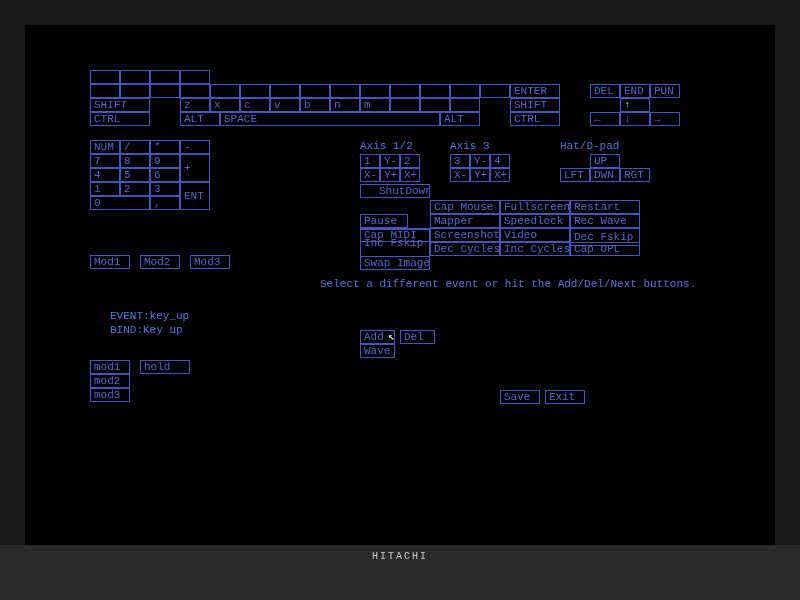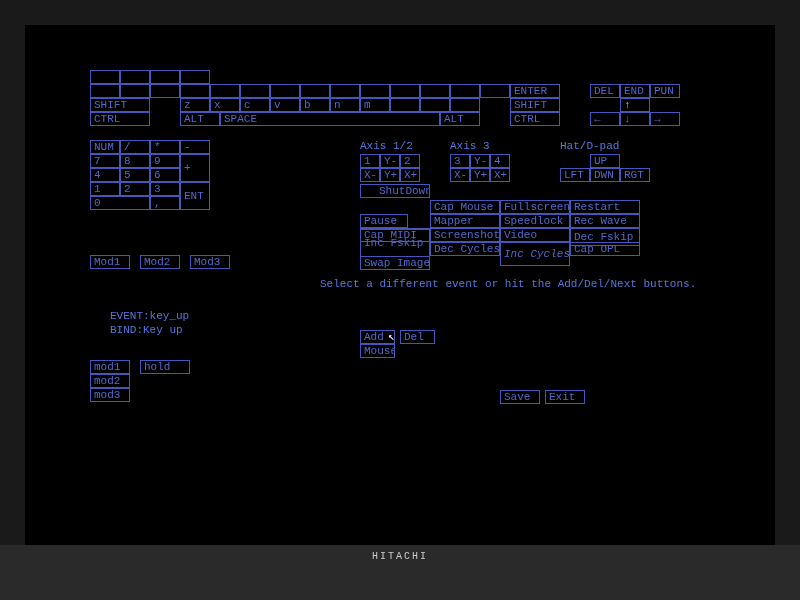--- a/index.html
+++ b/index.html
@@ -114,36 +114,36 @@
   <div class="kbox" style="left:330px;top:184px;width:48px;height:14px;">Pause</div>
   <div class="kbox" style="left:400px;top:184px;width:70px;height:14px;">Mapper</div>
   <div class="kbox" style="left:470px;top:184px;width:70px;height:14px;">Speedlock</div>
   <div class="kbox" style="left:540px;top:184px;width:70px;height:14px;">Rec Wave</div>
   <div class="kbox" style="left:330px;top:198px;width:70px;height:14px;">Cap MIDI</div>
   <div class="kbox" style="left:400px;top:198px;width:70px;height:14px;">Screenshot</div>
   <div class="kbox" style="left:470px;top:198px;width:70px;height:14px;">Video</div>
   <div class="kbox" style="left:540px;top:198px;width:70px;height:18px;text-align:center;">Dec Fskip</div>
   <div class="kbox" style="left:330px;top:199px;width:70px;height:28px;">Inc Fskip</div>
   <div class="kbox" style="left:400px;top:212px;width:70px;height:14px;">Dec Cycles</div>
-  <div class="kbox" style="left:470px;top:212px;width:70px;height:24px;font-style:italic;">Inc Cycles</div>
+  <div class="kbox" style="left:470px;top:212px;width:70px;height:14px;">Inc Cycles</div>
   <div class="kbox" style="left:540px;top:212px;width:70px;height:14px;">Cap OPL</div>
   <div class="kbox" style="left:330px;top:226px;width:70px;height:14px;">Swap Image</div>
 
   <div class="kbox" style="left:60px;top:225px;width:40px;height:14px;">Mod1</div>
   <div class="kbox" style="left:110px;top:225px;width:40px;height:14px;">Mod2</div>
   <div class="kbox" style="left:160px;top:225px;width:40px;height:14px;">Mod3</div>
 
   <div class="txt" style="left:290px;top:248px;">Select a different event or hit the Add/Del/Next buttons.</div>
 
   <div class="txt" style="left:80px;top:280px;">EVENT:key_up</div>
   <div class="txt" style="left:80px;top:294px;">BIND:Key up</div>
 
   <div class="kbox" style="left:330px;top:300px;width:35px;height:14px;text-align:right;">Add</div>
   <div class="kbox" style="left:370px;top:300px;width:35px;height:14px;">Del</div>
-  <div class="kbox" style="left:330px;top:314px;width:35px;height:14px;">Mouse</div>
+  <div class="kbox" style="left:330px;top:314px;width:35px;height:14px;">Wave</div>
 
   <div class="txt" style="left:358px;top:300px;color:#fff;">↖</div>
 
   <div class="kbox" style="left:60px;top:330px;width:40px;height:14px;">mod1</div>
   <div class="kbox" style="left:110px;top:330px;width:50px;height:14px;">hold</div>
   <div class="kbox" style="left:60px;top:344px;width:40px;height:14px;">mod2</div>
   <div class="kbox" style="left:60px;top:358px;width:40px;height:14px;">mod3</div>
 
   <div class="kbox" style="left:470px;top:360px;width:40px;height:14px;">Save</div>
   <div class="kbox" style="left:515px;top:360px;width:40px;height:14px;">Exit</div>

